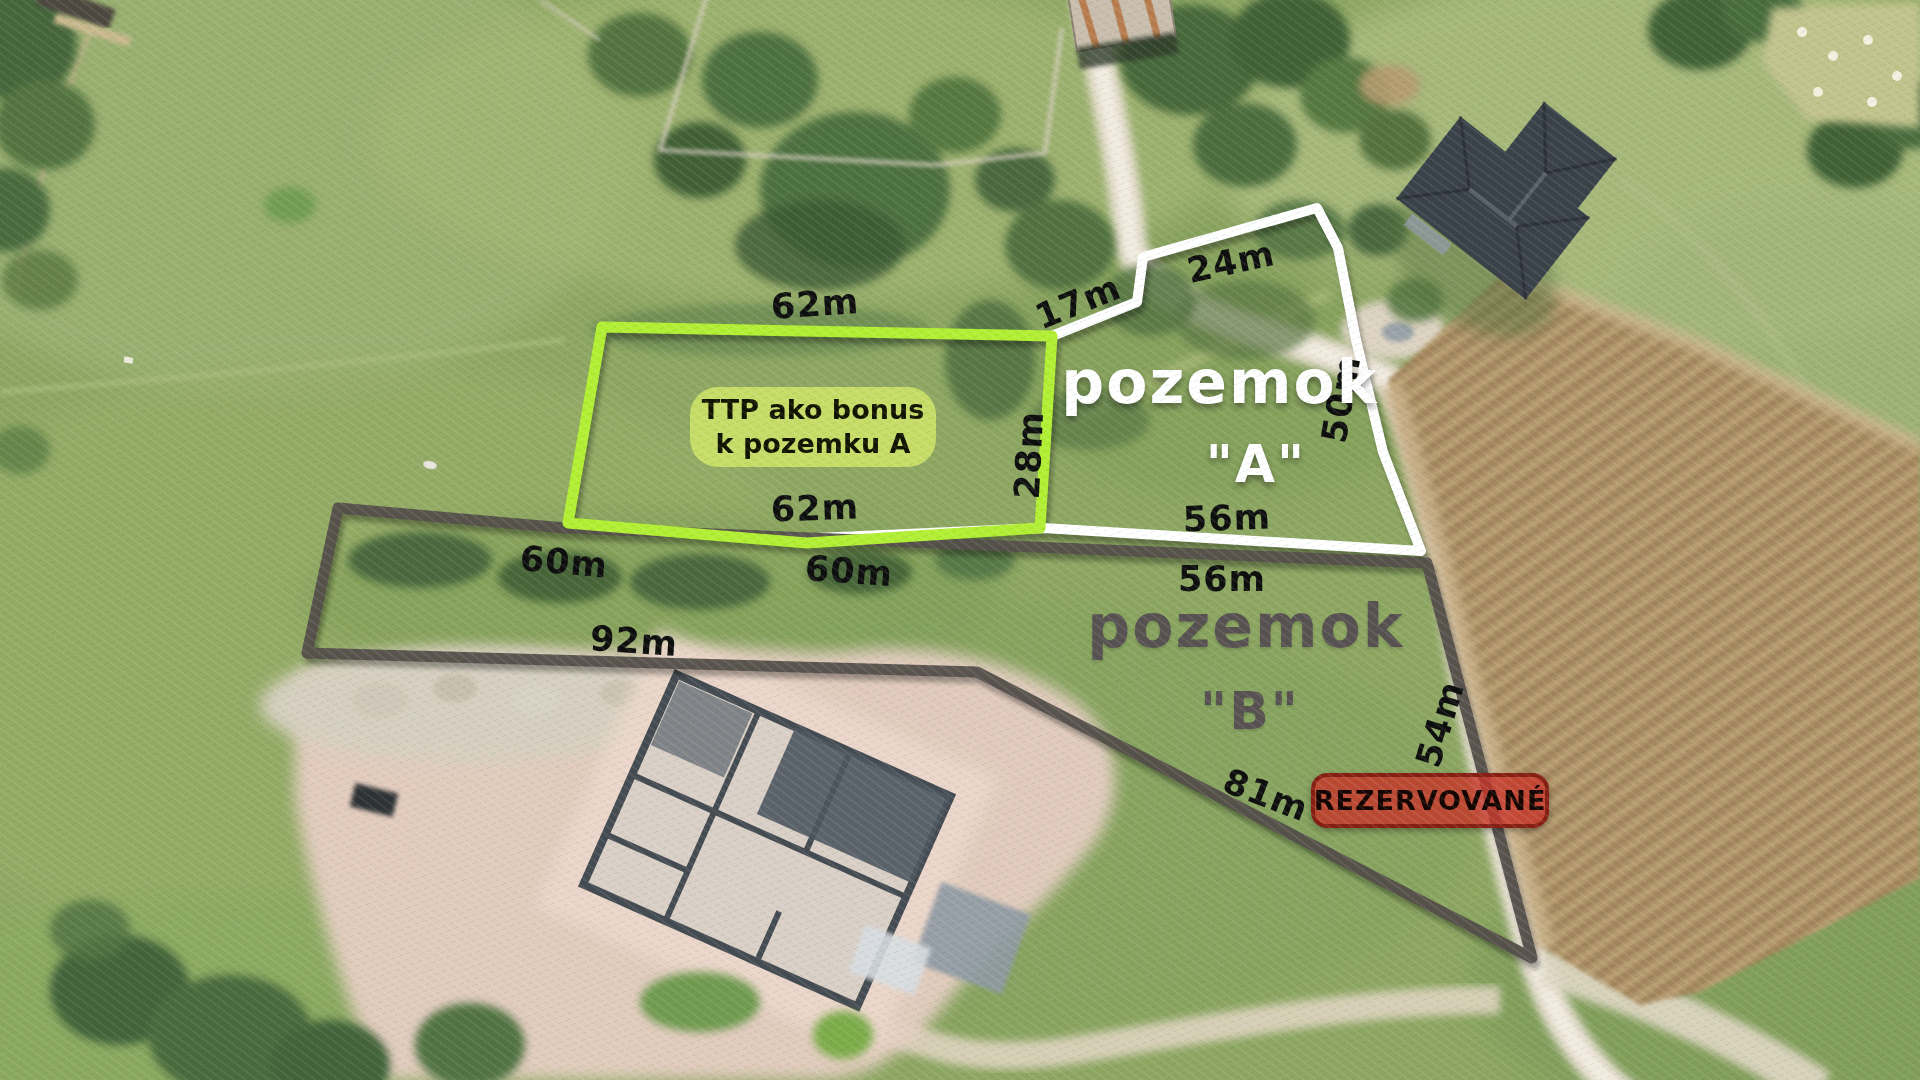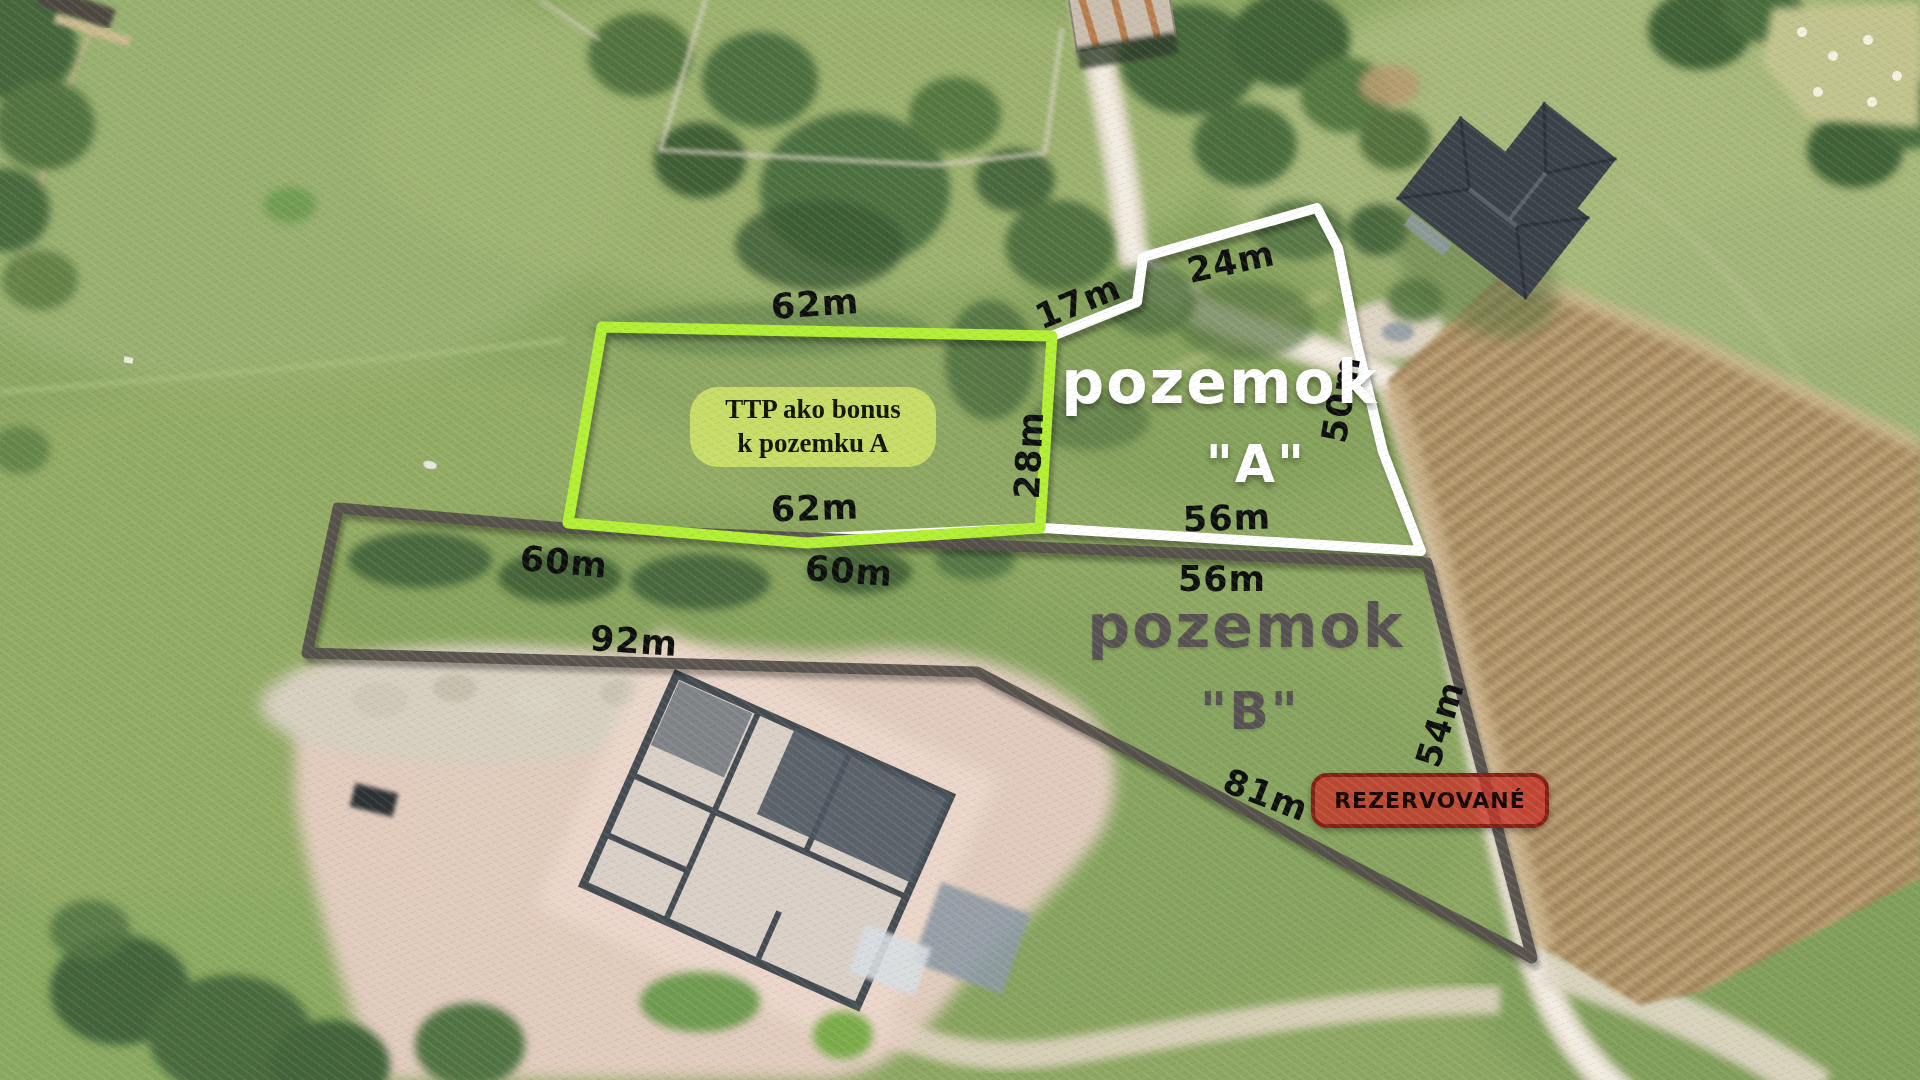--- a/index.html
+++ b/index.html
@@ -10,26 +10,26 @@
        font-weight:bold;font-size:35px;letter-spacing:1px;white-space:nowrap;}
   .title{position:absolute;transform:translate(-50%,-50%);font-weight:bold;
          letter-spacing:2px;white-space:nowrap;margin-left:28px;}
   .title.a{color:#ffffff;font-size:60px;text-shadow:0 4px 6px rgba(0,0,0,.4);}
   .title.a.code{font-size:52px;}
   .title.b{color:#585152;font-size:60px;text-shadow:0 2px 3px rgba(0,0,0,.15);}
   .title.b.code{font-size:52px;}
   .note-badge{position:absolute;left:690px;top:387px;width:246px;height:80px;
       background:rgba(211,232,105,.82);border-radius:28px;display:flex;
       flex-direction:column;align-items:center;justify-content:center;
-      color:#121200;font-weight:bold;font-size:27px;line-height:1.25;font-family:Liberation Serif, serif;}
+      color:#121200;font-weight:bold;font-size:27px;line-height:1.25;}
   .reserved-badge{position:absolute;left:1311px;top:773px;width:238px;height:55px;
       background:rgba(199,53,40,.82);border:4px solid #871e14;border-radius:16px;
       box-sizing:border-box;display:flex;align-items:center;justify-content:center;
       box-shadow:0 3px 6px rgba(0,0,0,.35);}
-  .reserved-badge span{color:#140402;font-weight:bold;font-size:22px;letter-spacing:1px;}
+  .reserved-badge span{color:#140402;font-weight:bold;font-size:27px;letter-spacing:1px;}
   
   #stage::after{content:"";position:absolute;inset:0;pointer-events:none;opacity:.07;
       background:repeating-linear-gradient(37deg,#fff 0 2px,transparent 2px 7px),
                  repeating-linear-gradient(-21deg,#061 0 1px,transparent 1px 6px);}
 </style>
 </head>
 <body>
 
 <div id="stage">
 

